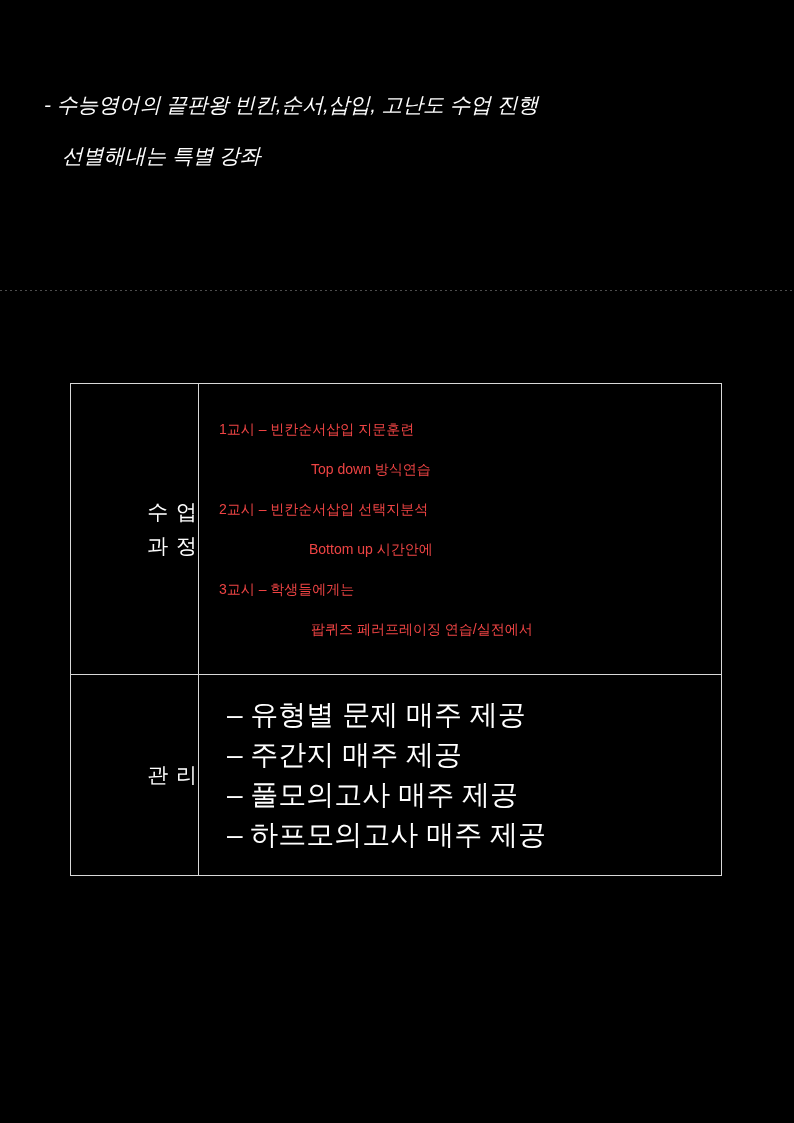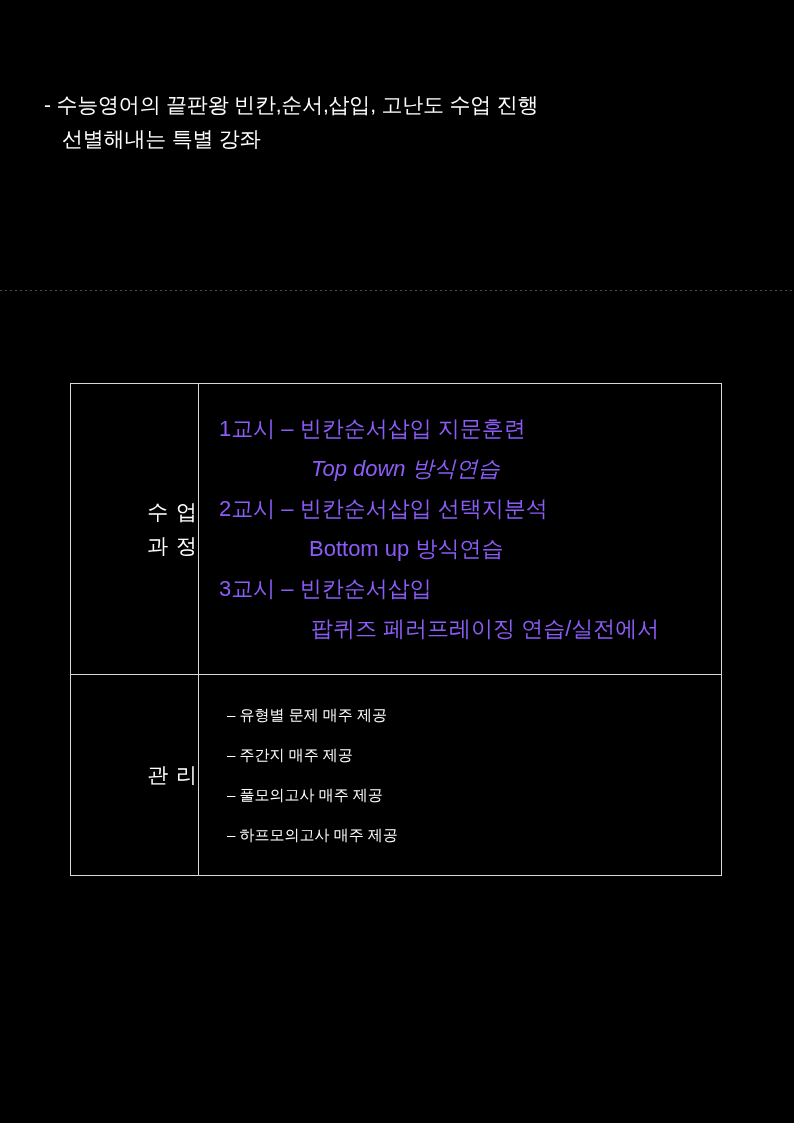--- a/index.html
+++ b/index.html
@@ -29,23 +29,25 @@
     left: 44px;
     top: 88px;
     width: 710px;
   }
   .bullet-line {
     font-size: 21px;
     line-height: 34px;
     color: #ffffff;
     letter-spacing: -0.2px;
     white-space: pre;
+    font-style: italic;
   }
   .bullet-line.cont {
     padding-left: 18px;
+    margin-top: 17px;
   }
 
   
   .course-table {
     position: absolute;
     left: 70px;
     top: 383px;
     width: 652px;
     border-collapse: collapse;
     border: 1px solid #d8d8d8;
@@ -67,31 +69,31 @@
   .col-body {
     padding: 16px 0 20px 0;
   }
   .row-curriculum .col-body {
     height: 290px;
   }
   .row-manage .col-body {
     height: 200px;
   }
   .line {
-    font-size: 22px;
+    font-size: 14px;
     line-height: 40px;
     white-space: pre;
-    color: #8b5cf6;
+    color: #ef4444;
   }
   .line.ind-0 { padding-left: 20px; }
-  .line.ind-1 { padding-left: 112px; font-style: italic; }
+  .line.ind-1 { padding-left: 112px; }
   .line.ind-2 { padding-left: 110px; }
   .line.ind-3 { padding-left: 112px; }
   .manage-line {
-    font-size: 15px;
+    font-size: 28px;
     line-height: 40px;
     white-space: pre;
     padding-left: 28px;
   }
 
   
   .dotted-rule {
     position: absolute;
     left: 0;
     top: 290px;
@@ -118,22 +120,22 @@
     <tbody>
         <tr class="row-curriculum">
       <td class="col-label">
         <div>수 업</div>
         <div>과 정</div>
       </td>
       <td class="col-body">
         <div class="line ind-0">1교시 – 빈칸순서삽입 지문훈련</div>
         <div class="line ind-1">Top down 방식연습</div>
         <div class="line ind-0">2교시 – 빈칸순서삽입 선택지분석</div>
-        <div class="line ind-2">Bottom up 방식연습</div>
-        <div class="line ind-0">3교시 – 빈칸순서삽입</div>
+        <div class="line ind-2">Bottom up 시간안에</div>
+        <div class="line ind-0">3교시 – 학생들에게는</div>
         <div class="line ind-3">팝퀴즈 페러프레이징 연습/실전에서</div>
       </td>
     </tr>
     <tr class="row-manage">
       <td class="col-label">관 리</td>
       <td class="col-body">
         <div class="manage-line">– 유형별 문제 매주 제공</div>
         <div class="manage-line">– 주간지 매주 제공</div>
         <div class="manage-line">– 풀모의고사 매주 제공</div>
         <div class="manage-line">– 하프모의고사 매주 제공</div>

